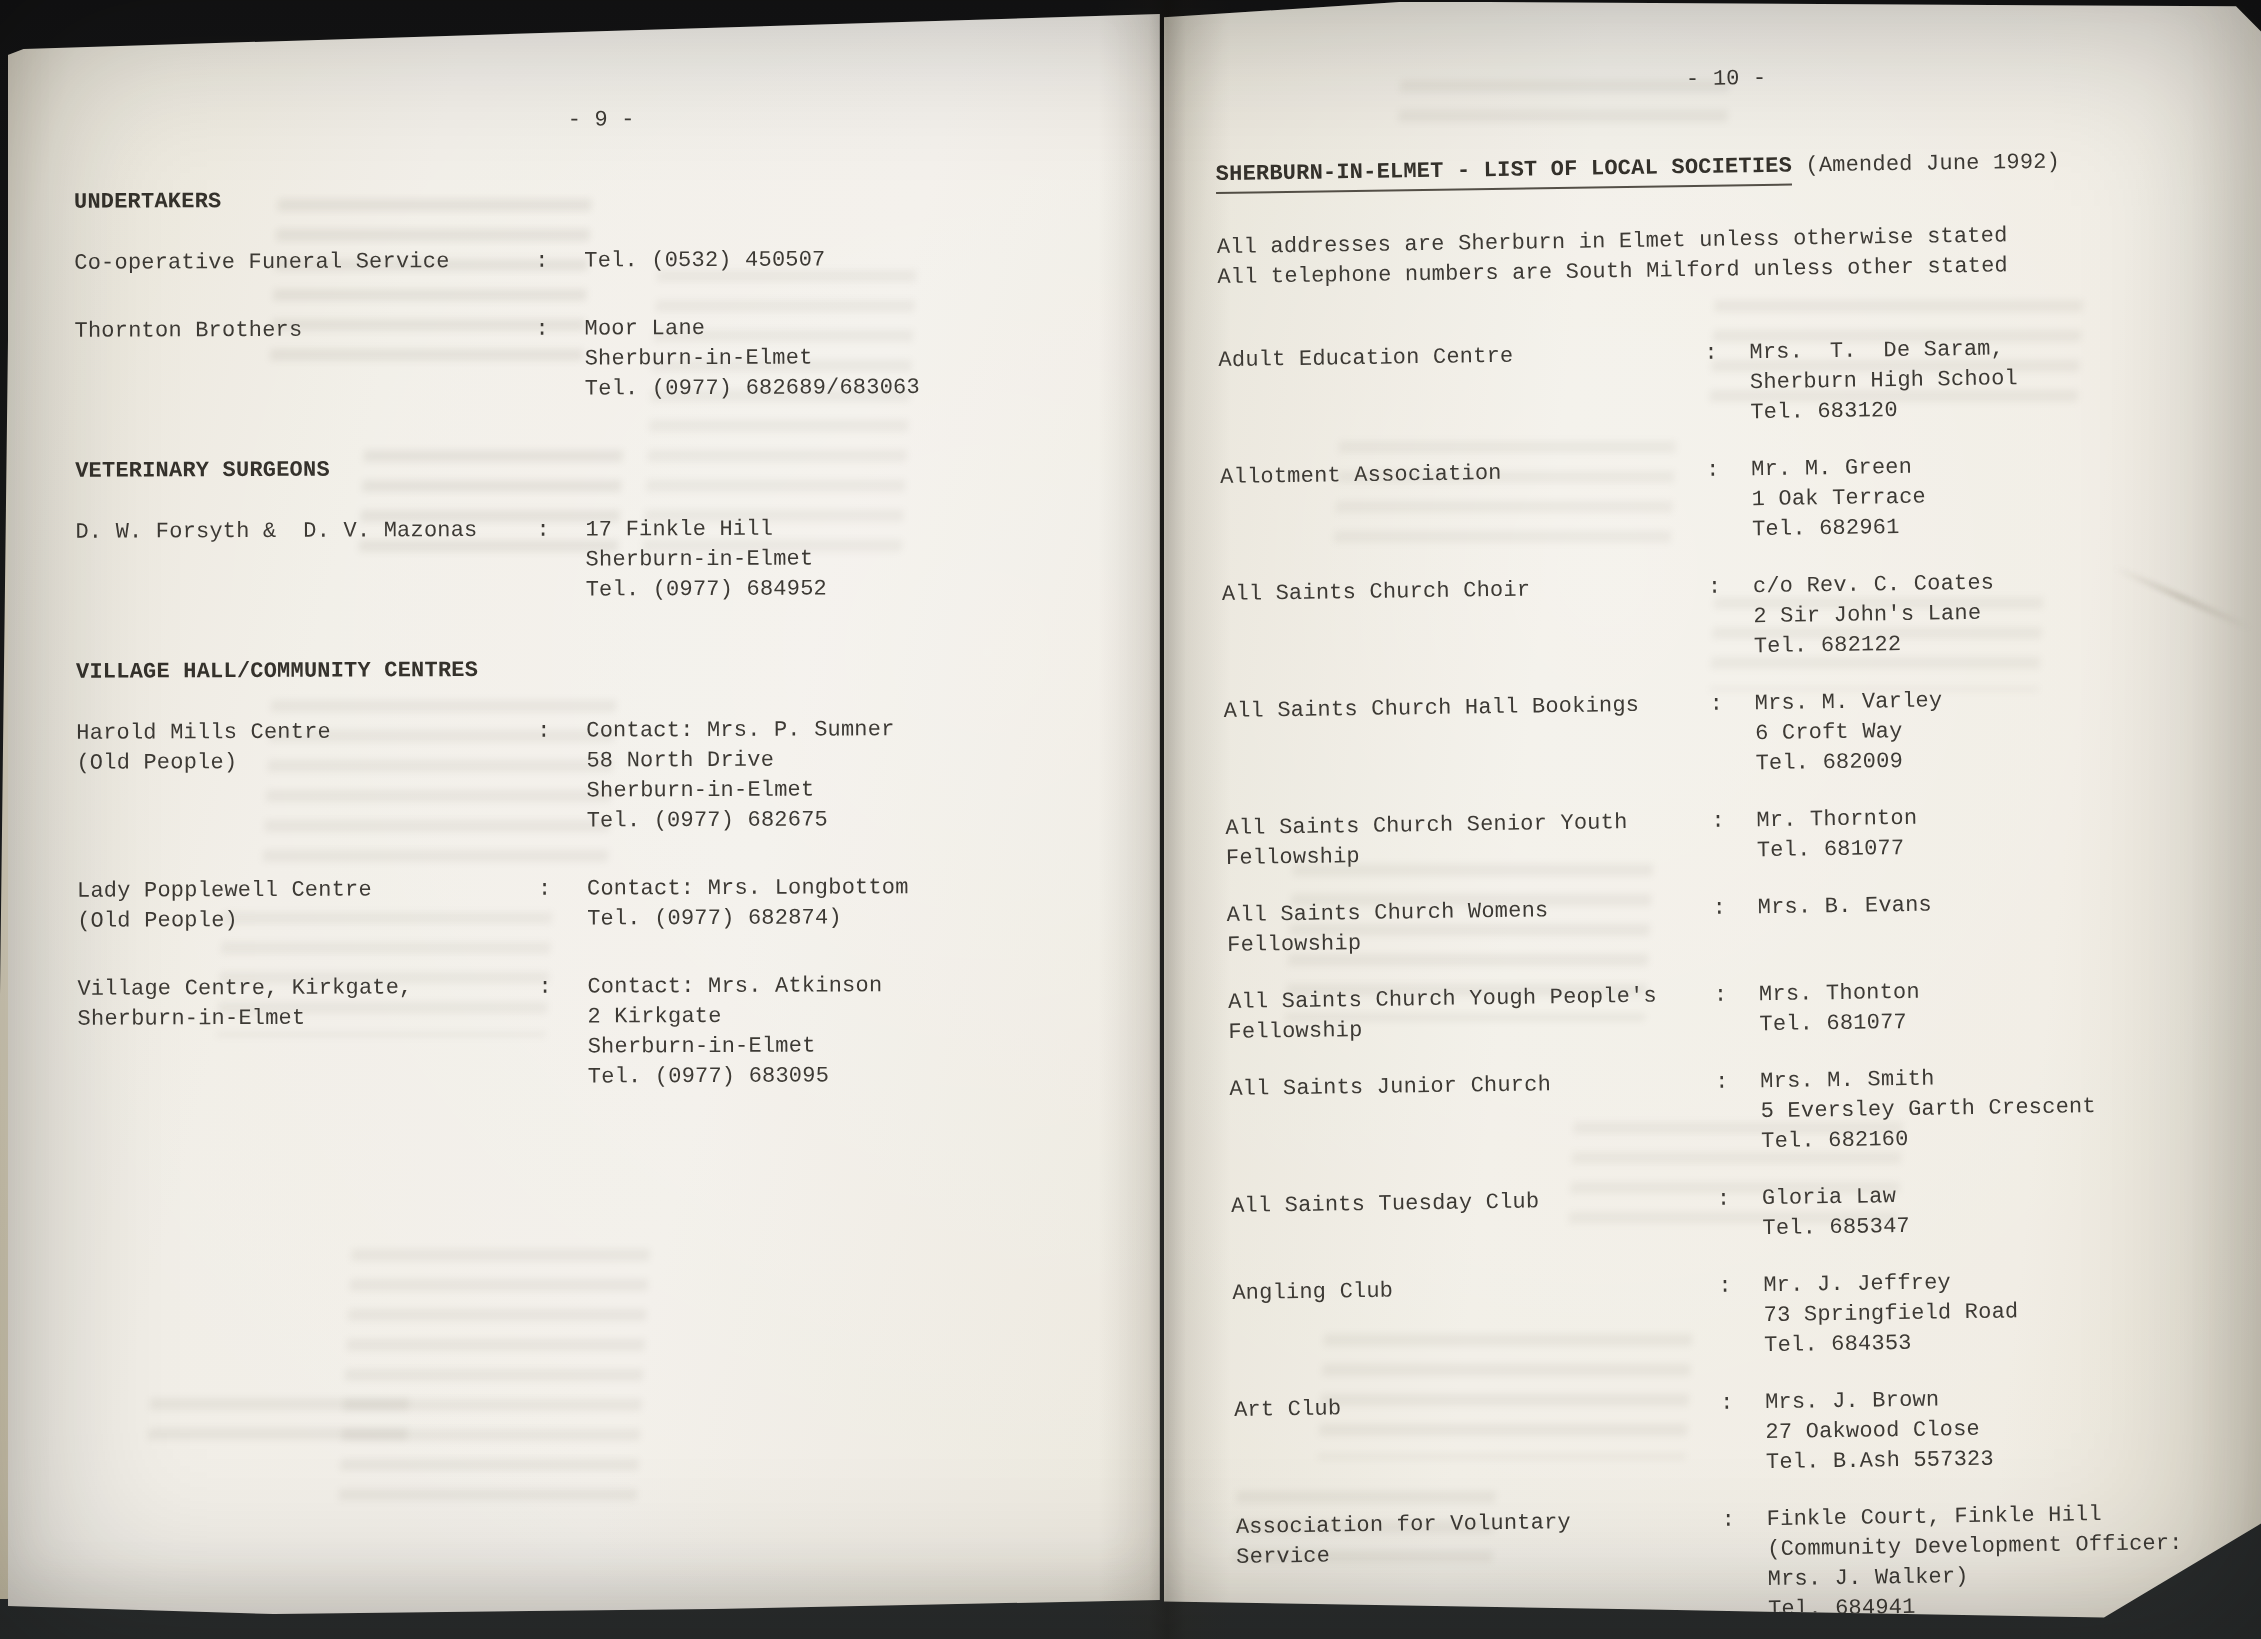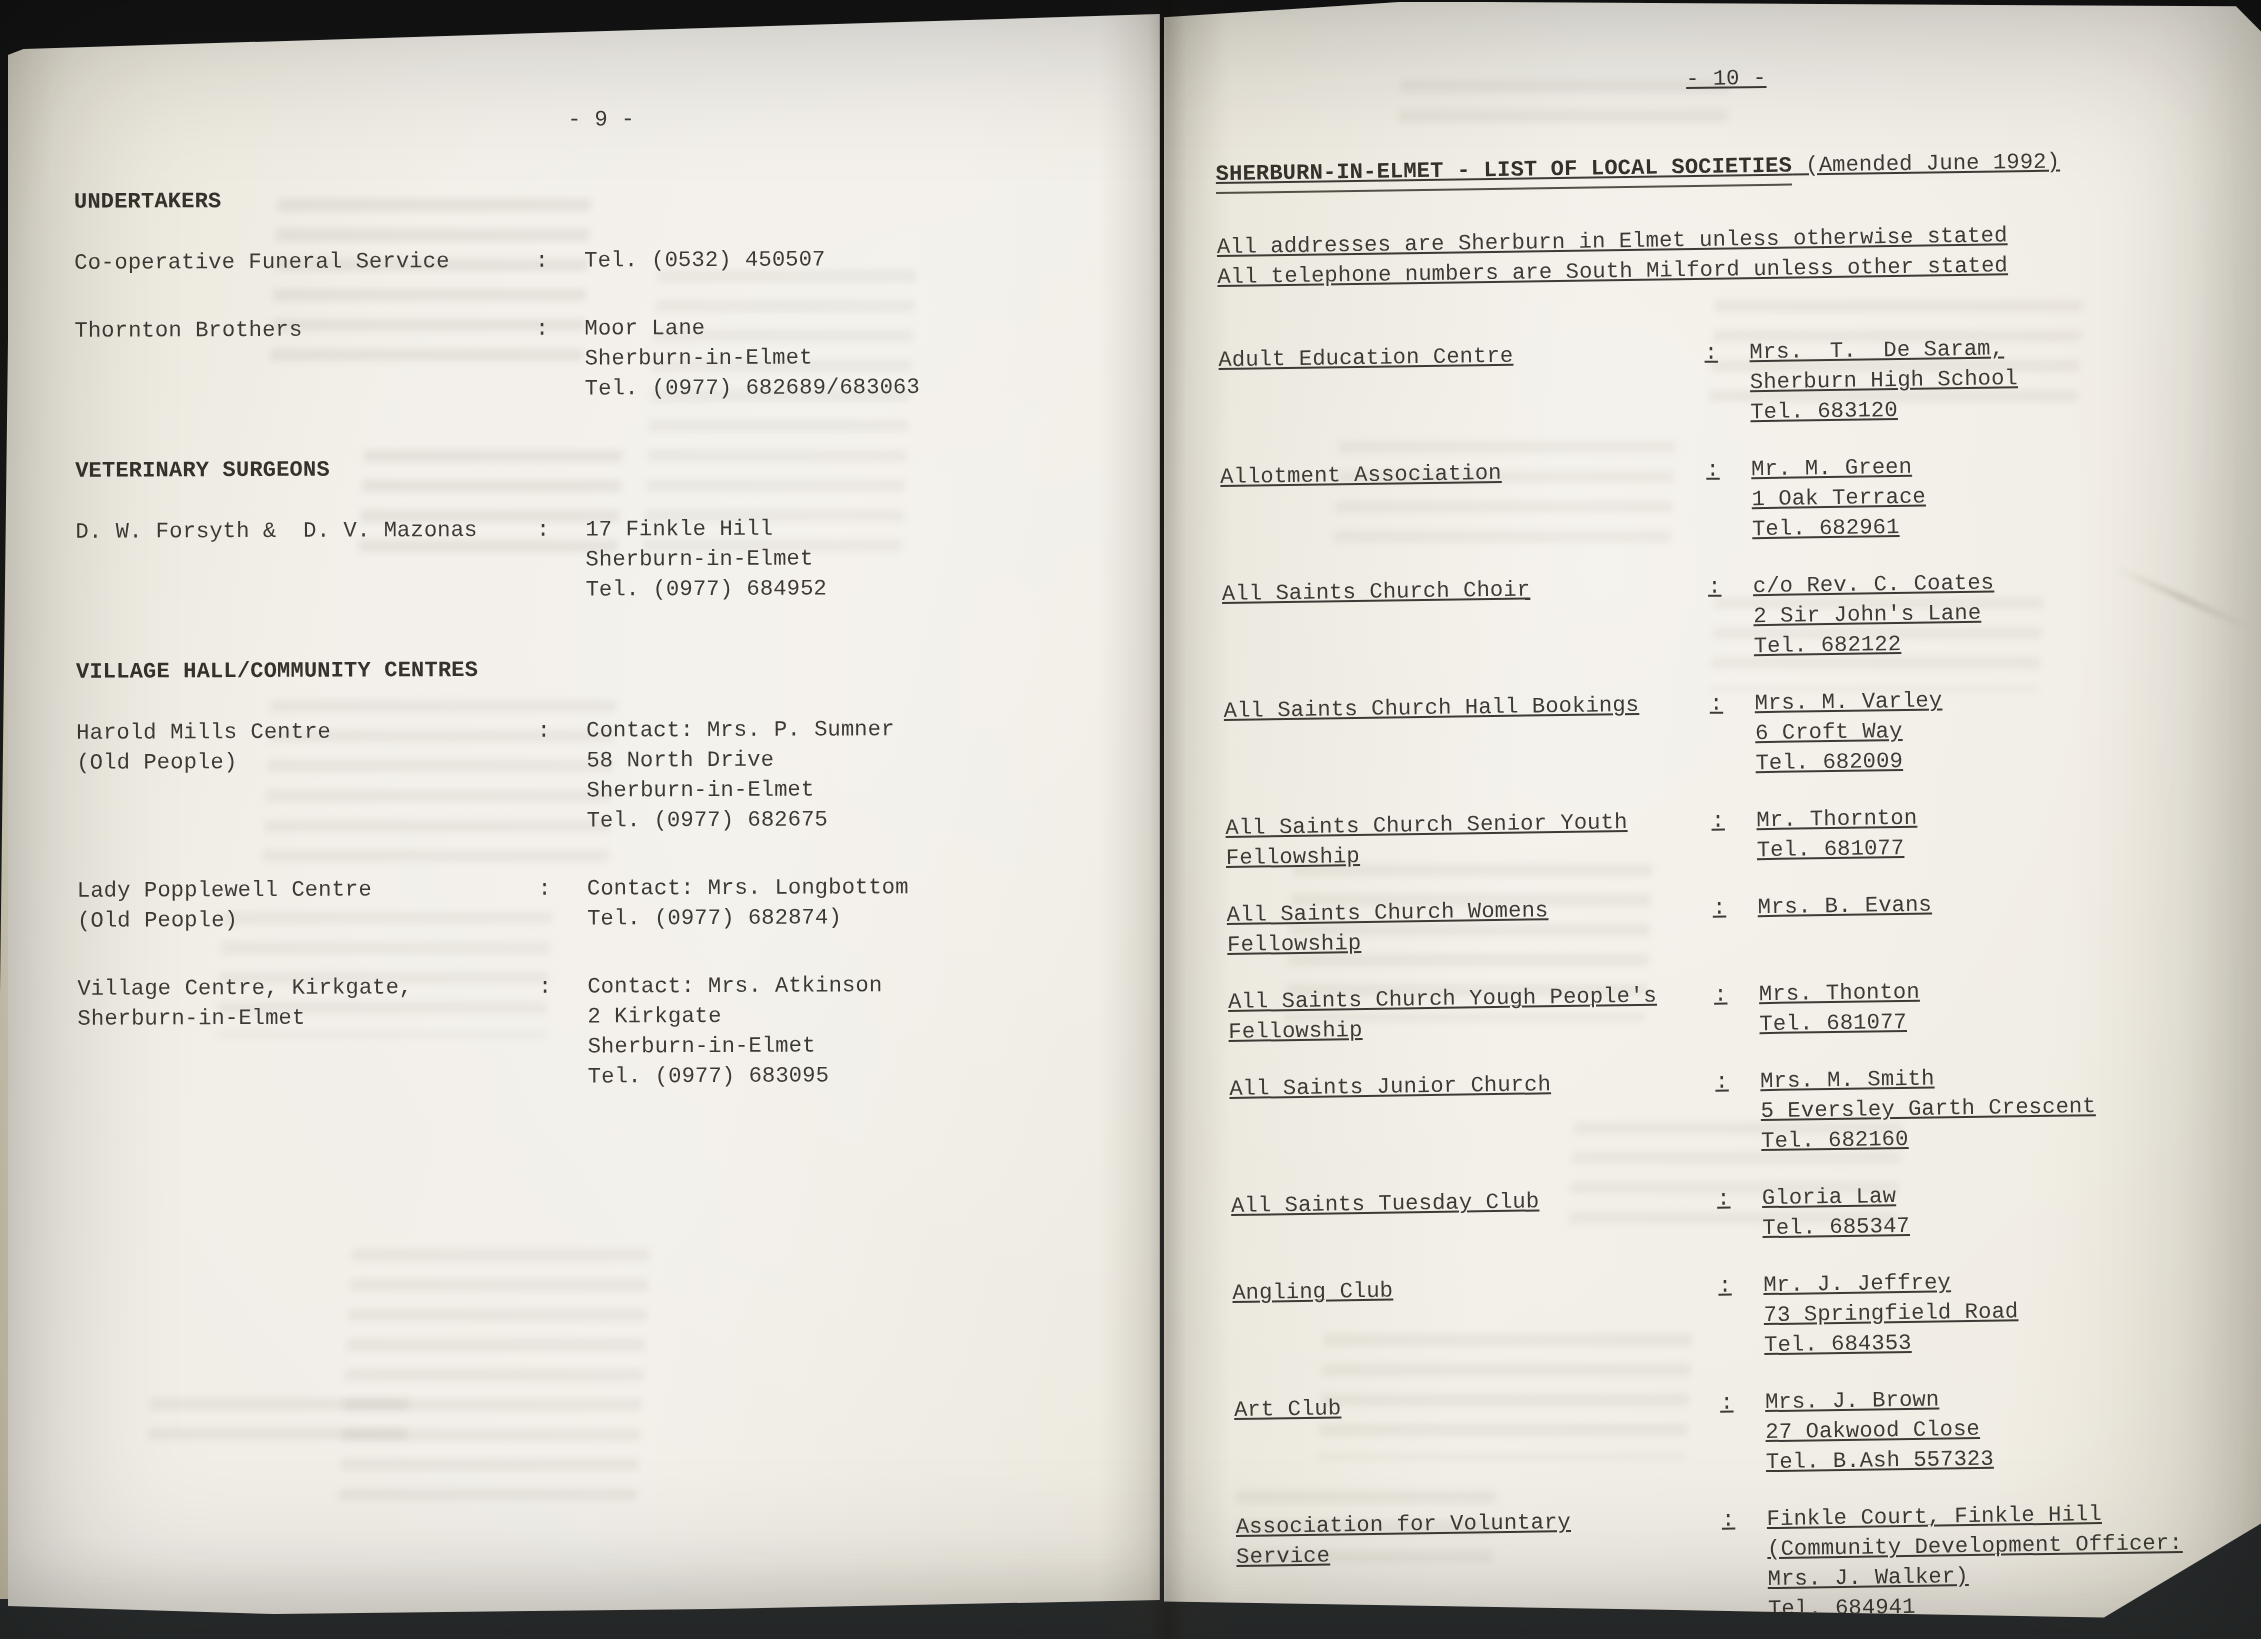--- a/index.html
+++ b/index.html
@@ -32,21 +32,20 @@
     clip-path:polygon(0px 44px,15.7px 38px,1152px 3.1px,1152px 1589px,705px 1598px,266px 1603px,0px 1595px);
     box-shadow:inset 0 -31px 47px rgba(90,80,55,0.10);
   }
   .page-right{
     left:1164px;top:1.6px;width:1097px;height:1623px;
     background:
       radial-gradient(130% 110% at 40% 35%,rgba(255,255,255,0.28),rgba(255,255,255,0) 65%),
       linear-gradient(96deg,#d7d2c4 0%,#e7e3d7 5%,#f1eee6 35%,#f0ece3 78%,#e5e0d2 97%,#ddd7c7 100%);
     clip-path:polygon(0px 15.7px,243px 0px,1072px 4.7px,1097px 30px,1097px 1522px,940px 1616px,486px 1608px,0px 1600px);
     box-shadow:inset -23.5px -23.5px 55px rgba(90,80,55,0.08);
-    text-decoration:underline;
   }
   .gutter{
     position:absolute;left:1098px;top:0;width:133px;height:1639px;z-index:5;pointer-events:none;
     background:linear-gradient(90deg,rgba(55,45,28,0) 0%,rgba(55,45,28,0.10) 38%,rgba(25,18,8,0.22) 52%,rgba(55,45,28,0.10) 66%,rgba(55,45,28,0) 100%);
   }
   .vignette{position:absolute;inset:0;z-index:6;pointer-events:none;
     box-shadow:inset 0 0 172px rgba(0,0,0,0.30);}
   .crease{
     position:absolute;left:2108px;top:595px;width:149px;height:6.3px;z-index:4;
     background:linear-gradient(90deg,rgba(120,110,90,0) 0%,rgba(120,110,90,0.25) 50%,rgba(120,110,90,0) 100%);

